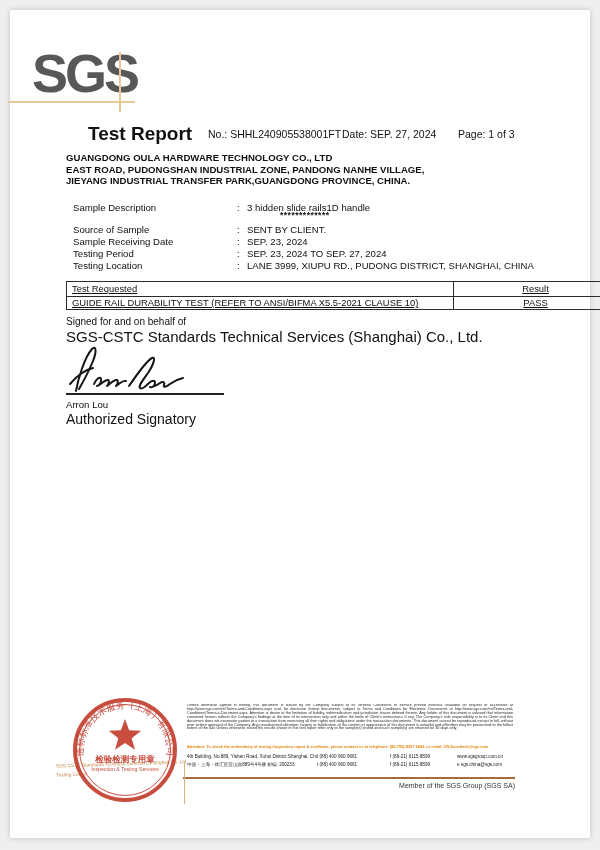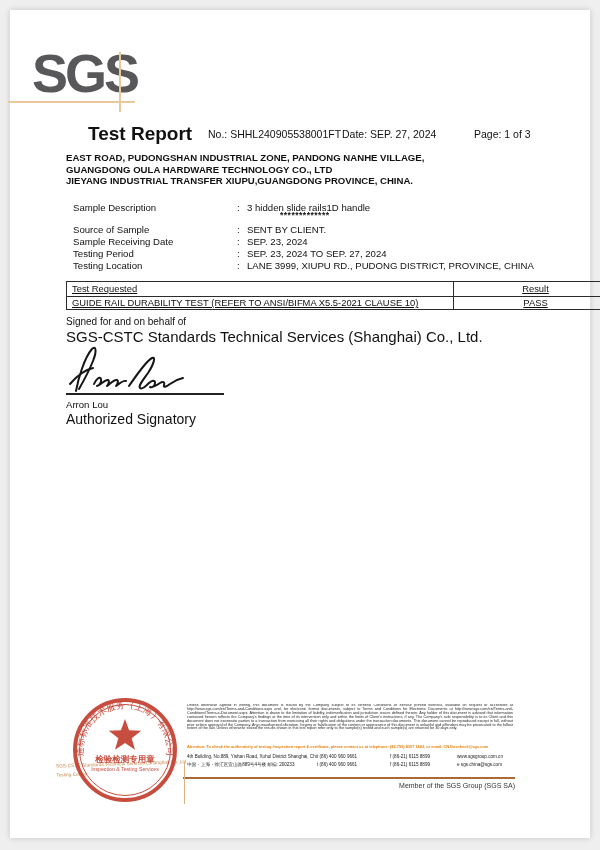--- a/index.html
+++ b/index.html
@@ -12,21 +12,21 @@
   
   .logo { left:22px; top:36px; font-size:54px; font-weight:bold; color:#58585a;
     letter-spacing:-3px; line-height:54px; }
   .regline { background:#e9c89a; }
   .reg-h { left:-2px; top:91px; width:127px; height:2px; }
   .reg-v { left:109px; top:42px; width:2px; height:60px; }
 
   
   .title { left:78px; top:113px; font-size:19px; font-weight:bold; color:#111; }
   .hmeta { top:118px; font-size:10.5px; color:#111; }
-  .h-no { left:183px;padding-left:15px; } .h-date { left:332px; } .h-page { left:464px; }
+  .h-no { left:183px;padding-left:15px; } .h-date { left:332px; } .h-page { left:448px; }
 
   
   .client { left:56px; top:142px; font-size:9.6px; font-weight:bold; color:#111;
     line-height:11.5px; }
 
   
   .srow { left:63px; font-size:9.6px; color:#111; white-space:nowrap; }
   .srow .lab { display:inline-block; width:164px; }
   .srow .col { display:inline-block; width:10px; }
   .note { left:270px; top:200px; font-size:8.5px; font-weight:bold; color:#111; letter-spacing:0.5px; }
@@ -71,40 +71,40 @@
   <div class="abs logo">SGS</div>
   <div class="abs regline reg-h"></div>
   <div class="abs regline reg-v"></div>
 
   <div class="abs title">Test Report</div>
   <div class="abs hmeta h-no">No.: SHHL240905538001FT</div>
   <div class="abs hmeta h-date">Date: SEP. 27, 2024</div>
   <div class="abs hmeta h-page">Page: 1 of 3</div>
 
   <div class="abs client">
+    <div>GUANGDONG OULA HARDWARE TECHNOLOGY CO., LTD</div>
     <div>EAST ROAD, PUDONGSHAN INDUSTRIAL ZONE, PANDONG NANHE VILLAGE,</div>
-    <div>GUANGDONG OULA HARDWARE TECHNOLOGY CO., LTD</div>
-    <div>JIEYANG INDUSTRIAL TRANSFER XIUPU,GUANGDONG PROVINCE, CHINA.</div>
+    <div>JIEYANG INDUSTRIAL TRANSFER PARK,GUANGDONG PROVINCE, CHINA.</div>
   </div>
 
   <div class="abs srow" style="top:192px">
     <span class="lab">Sample Description</span><span class="col">:</span><span>3 hidden slide rails1D handle</span>
   </div>
   <div class="abs note">*************</div>
   <div class="abs srow" style="top:214px">
     <span class="lab">Source of Sample</span><span class="col">:</span><span>SENT BY CLIENT.</span>
   </div>
   <div class="abs srow" style="top:226px">
     <span class="lab">Sample Receiving Date</span><span class="col">:</span><span>SEP. 23, 2024</span>
   </div>
   <div class="abs srow" style="top:238px">
     <span class="lab">Testing Period</span><span class="col">:</span><span>SEP. 23, 2024 TO SEP. 27, 2024</span>
   </div>
   <div class="abs srow" style="top:250px">
-    <span class="lab">Testing Location</span><span class="col">:</span><span>LANE 3999, XIUPU RD., PUDONG DISTRICT, PROVINCE, CHINA</span>
+    <span class="lab">Testing Location</span><span class="col">:</span><span>LANE 3999, XIUPU RD., PUDONG DISTRICT, SHANGHAI, CHINA</span>
   </div>
 
   <div class="abs rtable">
     <div class="rrow head">
       <div class="c1">
           <span class="und">Test Requested</span>
         </div>
       <div class="c2">
           <span class="und">Result</span>
         </div>

